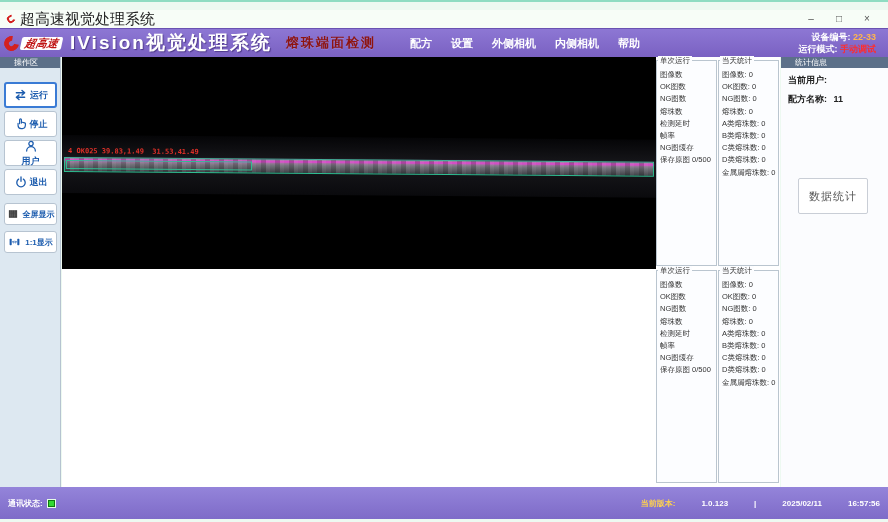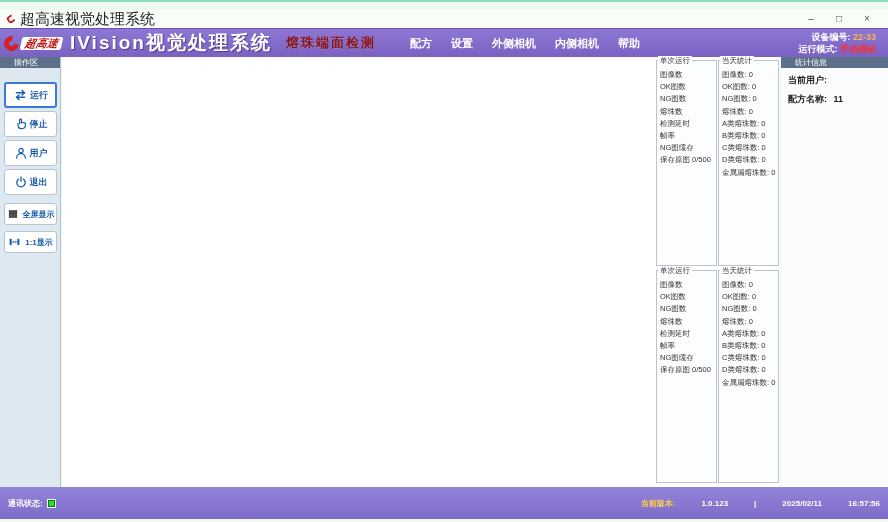--- a/index.html
+++ b/index.html
@@ -162,21 +162,21 @@
     <span>运行</span>
   </div>
 
   <div class="side-btn" style="top:54px;">
     <svg width="14" height="14" viewBox="0 0 20 19" fill="none" stroke="#1c5cae" stroke-width="1.7" stroke-linecap="round" stroke-linejoin="round">
       <path d="M8 9 V3.4 a1.3 1.3 0 0 1 2.6 0 V8.2 m0 -1.6 l4.6 1.2 a1.6 1.6 0 0 1 1.2 1.6 l-.3 3 a4 4 0 0 1 -4 3.6 H10.2 a4.4 4.4 0 0 1 -4.4 -4.4 V8.4"></path>
     </svg>
     <span>停止</span>
   </div>
 
-  <div class="side-btn" style="top:83px;">
+  <div class="side-btn" style="top:83px;flex-direction:column;">
     <svg width="14" height="14" viewBox="0 0 20 18" fill="none" stroke="#1c5cae" stroke-width="1.8" stroke-linecap="round">
       <circle cx="10" cy="5.6" r="3.1"></circle>
         <path d="M3.8 16.2 a6.2 6.2 0 0 1 12.4 0"></path>
     </svg>
     <span>用户</span>
   </div>
 
   <div class="side-btn" style="top:112px;">
     <svg width="14" height="14" viewBox="0 0 20 19" fill="none" stroke="#1c5cae" stroke-width="1.9" stroke-linecap="round">
       <path d="M6.6 5.4 a6 6 0 1 0 6.8 0"></path>
@@ -197,20 +197,30 @@
     <svg width="13" height="12" viewBox="0 0 20 18">
       <rect x="2.5" y="4" width="3.2" height="10" rx="1" fill="#1c5cae"></rect>
       <rect x="14.3" y="4" width="3.2" height="10" rx="1" fill="#1c5cae"></rect>
       <path d="M7 9 h6 M8.8 7.2 7 9 l1.8 1.8 M11.2 7.2 13 9 l-1.8 1.8" stroke="#1c5cae" stroke-width="1.2" fill="none"></path>
     </svg>
     <span>1:1显示</span>
   </div>
 </div>
 
 <div class="cams">
+  <div class="cam cam1">
+    <div class="tilt">
+      <div class="band"></div>
+      <div class="strip">
+          <span class="mag"></span>
+        </div>
+      <div class="inner-rect"></div>
+      <span class="anno">4 OK025 39.83,1.49  31.53,41.49</span>
+    </div>
+  </div>
 </div>
 
 <div class="stats">
 
   <div class="stats-row srow1">
     <div class="gbox">
       <span class="gbox-title">单次运行</span>
       <div class="gbox-row">图像数</div>
       <div class="gbox-row">OK图数</div>
       <div class="gbox-row">NG图数</div>
@@ -263,20 +273,21 @@
 
 <div class="info">
   <div class="panel-cap">统计信息</div>
   <div class="info-row">
     <span>当前用户:</span>
   </div>
   <div class="info-row">
     <span>配方名称:</span>
     <span class="info-val">11</span>
   </div>
+  <button class="data-btn">数据统计</button>
 </div>
 
 <div class="statusbar">
   <span>通讯状态:</span>
   <span class="comm-ind"></span>
   <div class="sb-right">
     <span class="sb-label">当前版本:</span>
     <span class="sb-val">1.0.123</span>
     <span class="sb-val">|</span>
     <span class="sb-val">2025/02/11</span>

